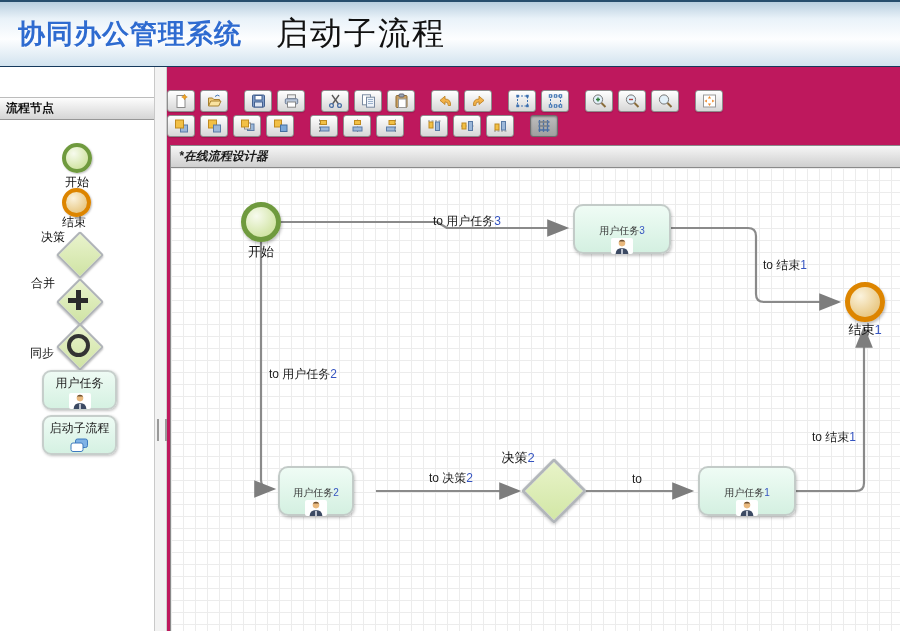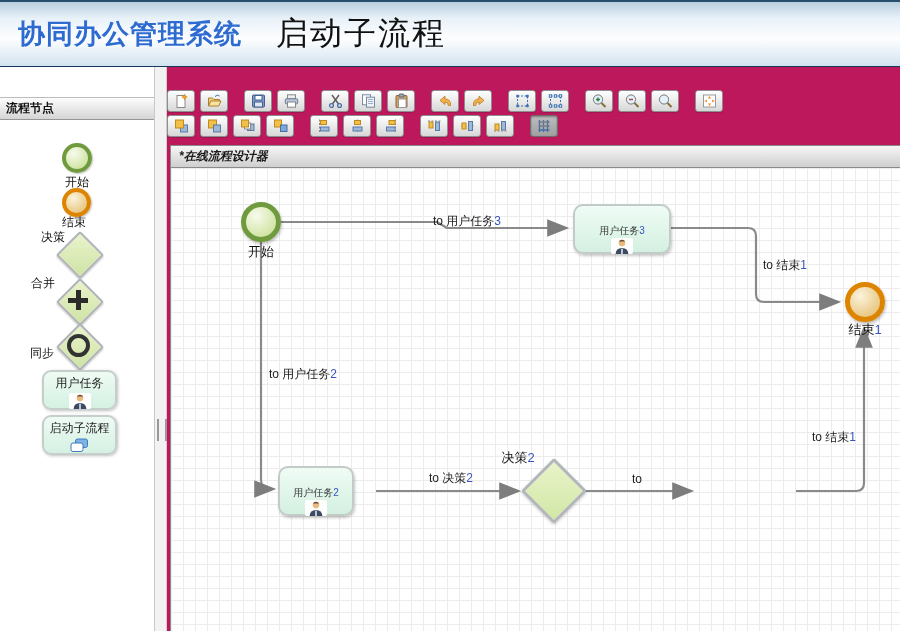--- a/index.html
+++ b/index.html
@@ -467,15 +467,21 @@
         <div class="node node-task" style="left: 107px; top: 298px; width: 76px; height: 50px;"><div class="n-label">用户任务<span class="num">2</span></div><span class="person-chip"><svg width="20" height="16" viewBox="0 0 20 17">
               <circle cx="10" cy="5.4" r="3.5" fill="#e9b97e"></circle>
               <path d="M6.6 4.4 a3.6 3.6 0 0 1 6.8 0 l-1 -0.8 h-4.8 z" fill="#6e5134"></path>
               <path d="M3.2 17 q0.3 -6.4 6.8 -6.4 q6.5 0 6.8 6.4 z" fill="#3c4a63"></path>
               <rect x="9" y="11.4" width="2" height="5.6" fill="#c7cdd8"></rect>
             </svg></span></div>
         <div class="node" style="left: 354px; top: 294px; width: 58px; height: 58px;">
           <div class="node-decision-inner"></div>
         </div>
         <div class="free-label" style="left: 347px; top: 290px;">决策<span class="num">2</span></div>
+        <div class="node node-task" style="left: 527px; top: 298px; width: 98px; height: 50px;"><div class="n-label">用户任务<span class="num">1</span></div><span class="person-chip"><svg width="20" height="16" viewBox="0 0 20 17">
+              <circle cx="10" cy="5.4" r="3.5" fill="#e9b97e"></circle>
+              <path d="M6.6 4.4 a3.6 3.6 0 0 1 6.8 0 l-1 -0.8 h-4.8 z" fill="#6e5134"></path>
+              <path d="M3.2 17 q0.3 -6.4 6.8 -6.4 q6.5 0 6.8 6.4 z" fill="#3c4a63"></path>
+              <rect x="9" y="11.4" width="2" height="5.6" fill="#c7cdd8"></rect>
+            </svg></span></div>
       </div>
   </div>
 </div>
 
 </body></html>

